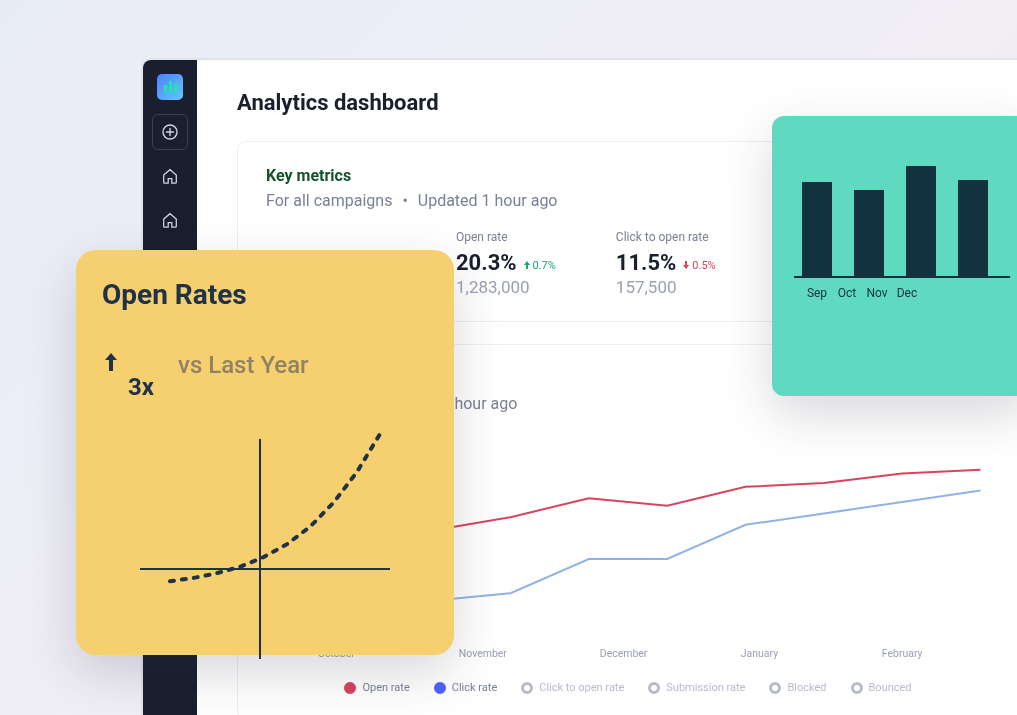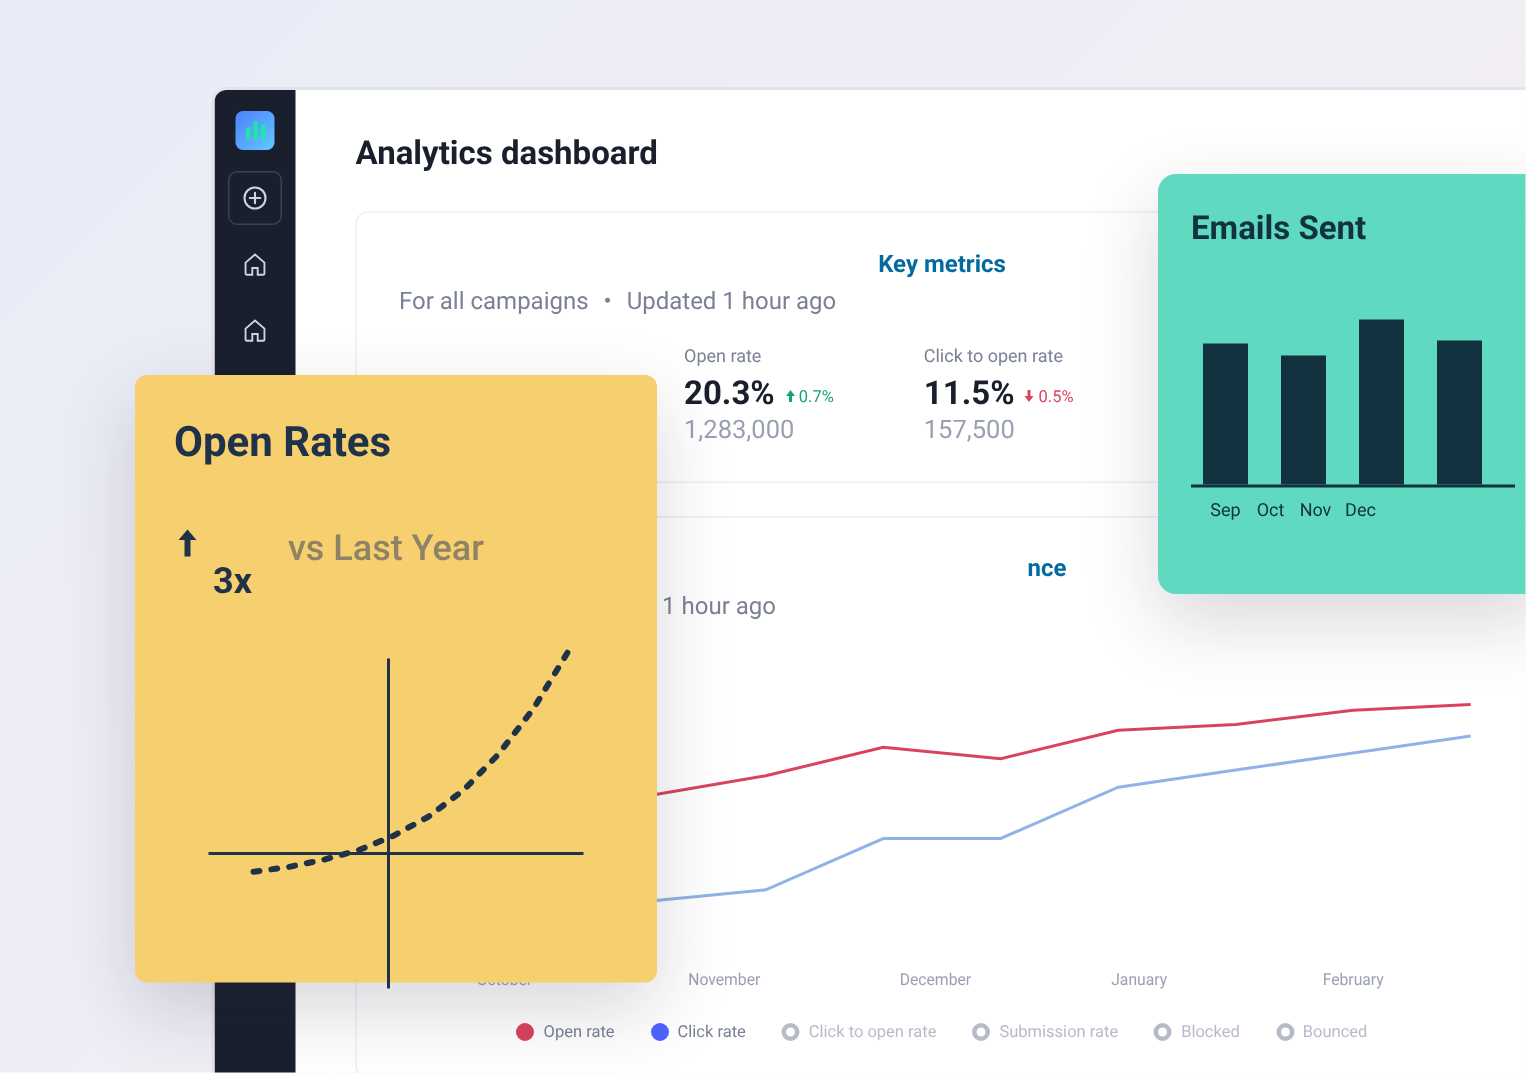--- a/index.html
+++ b/index.html
@@ -58,23 +58,22 @@
   }
   .panel {
     border: 1px solid #eceef2;
     border-radius: 8px;
     padding: 24px 28px;
     margin-bottom: 22px;
   }
   .panel-title {
     font-size: 16px;
     font-weight: 700;
-    color: #0369a1;
+    color: #14532d;
     margin-bottom: 6px;
-    text-align: center;
   }
   .panel-sub {
     font-size: 16px;
     color: #7a8196;
     margin-bottom: 20px;
   }
   .panel-sub .dot { margin: 0 6px;}
   .metrics-row { display: flex; gap: 60px; margin-left: 190px;}
   .metric-label { font-size: 12px; color: #7a8196; margin-bottom: 6px;}
   .metric-val-row { display:flex; align-items:baseline; gap:6px;}
@@ -88,24 +87,24 @@
   .line-chart-wrap svg { width:100%; height:100%; overflow:visible;}
   .x-tick { font-size:11px; fill:#9aa0b2;}
   .legend { display:flex; gap:24px; justify-content:center; margin-top:16px; flex-wrap:wrap;}
   .legend-item { display:flex; align-items:center; gap:6px; font-size:11px; color:#7a8196;}
   .legend-dot { width:12px; height:12px; border-radius:50%; border:3px solid; display:inline-block; box-sizing:border-box;}
   .legend-item.muted { color:#b6bbc8;}
 
   
   .card-open-rates {
     position:absolute;
-    top: 250px; left: 90px;
-    width: 348px; height: 405px;
+    top: 250px; left: 76px;
+    width: 378px; height: 405px;
     background: #f6cf6e;
-    border-radius: 8px;
+    border-radius: 20px;
     box-shadow: 0 18px 50px rgba(40,40,60,0.18);
     padding: 28px 26px;
   }
   .card-open-rates h2 {
     font-size: 28px; font-weight: 700; color:#20324a;
     margin-bottom: 18px;
   }
   .open-rates-change { display:flex; align-items:center; gap:8px; font-size:24px;}
   .open-rates-change .arrow { color:#20324a; font-weight:700;}
   .open-rates-change .mult { color:#20324a; font-weight:700;margin-top:44px;}
@@ -270,21 +269,20 @@
   <div class="curve-area">
     <svg viewBox="0 0 290 250">
       <line x1="20" y1="150" x2="270" y2="150" stroke="#20324a" stroke-width="2"></line>
       <line x1="140" y1="20" x2="140" y2="240" stroke="#20324a" stroke-width="2"></line>
       <path id="curve-path" fill="none" stroke="#20324a" stroke-width="4" stroke-dasharray="4 8" stroke-linecap="round" d="M50 162.2 L73.33333333333333 159 L96.66666666666666 154.2 L120 147.8 L143.33333333333331 138.2 L166.66666666666669 125.4 L190 107.8 L213.33333333333334 83.80000000000001 L236.66666666666666 53.400000000000006 L260 15"></path>
     </svg>
   </div>
 </div>
 
 <div class="card-emails">
-  <h2>Emails Sent</h2>
   <div class="bar-chart">
     <div class="bar-baseline"></div>
     <div class="bar-row" id="bar-row">
         <div class="bar" style="height: 93.6px;"></div>
         <div class="bar" style="height: 86.4px;"></div>
         <div class="bar" style="height: 110.4px;"></div>
         <div class="bar" style="height: 96px;"></div>
       </div>
     <div class="bar-labels" id="bar-labels">
         <span>Sep</span>

